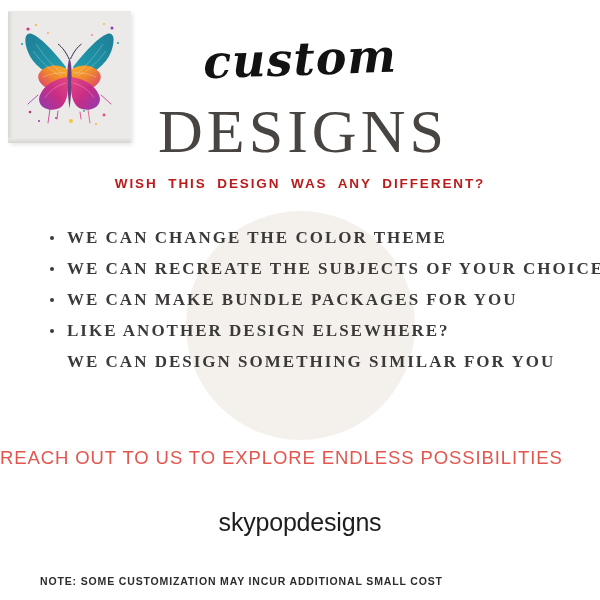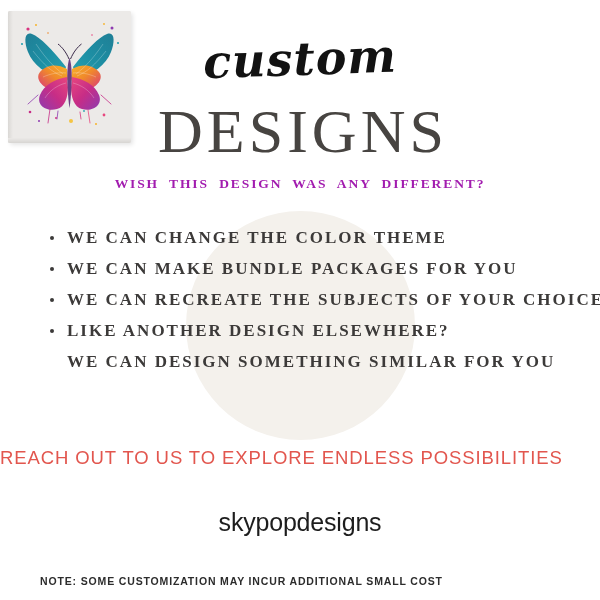--- a/index.html
+++ b/index.html
@@ -76,26 +76,26 @@
     font-size: 62px;
     letter-spacing: 4px;
     color: #474441;
     z-index: 3;
   }
   .subhead {
     position: absolute;
     left: 0; right: 0;
     top: 176px;
     text-align: center;
-    font-family: Liberation Serif, serif;
+    font-family: Liberation Sans, sans-serif;
     font-weight: 700;
     font-size: 13.5px;
     letter-spacing: 1.9px;
     word-spacing: 5px;
-    color: #a21caf;
+    color: #b91c1c;
     z-index: 3;
   }
 
   
   .feature-list {
     position: absolute;
     left: 45px;
     top: 222px;
     width: 540px;
     z-index: 3;
@@ -286,22 +286,22 @@
     <div class="edge-l"></div>
     <div class="edge-b"></div>
   </div>
 
   <div class="script-title">custom</div>
   <div class="serif-title">DESIGNS</div>
   <div class="subhead">WISH THIS DESIGN WAS ANY DIFFERENT?</div>
 
   <ul class="feature-list">
     <li class="feature-item has-bullet">WE CAN CHANGE THE COLOR THEME</li>
+    <li class="feature-item has-bullet">WE CAN RECREATE THE SUBJECTS OF YOUR CHOICE</li>
     <li class="feature-item has-bullet">WE CAN MAKE BUNDLE PACKAGES FOR YOU</li>
-    <li class="feature-item has-bullet">WE CAN RECREATE THE SUBJECTS OF YOUR CHOICE</li>
     <li class="feature-item has-bullet">LIKE ANOTHER DESIGN ELSEWHERE?</li>
     <li class="feature-item continuation">WE CAN DESIGN SOMETHING SIMILAR FOR YOU</li>
   </ul>
 
   <div class="cta">REACH OUT TO US TO EXPLORE ENDLESS POSSIBILITIES</div>
 
   <div class="brand">skypopdesigns</div>
   <div class="note">NOTE: SOME CUSTOMIZATION MAY INCUR ADDITIONAL SMALL COST</div>
 
 </div>

